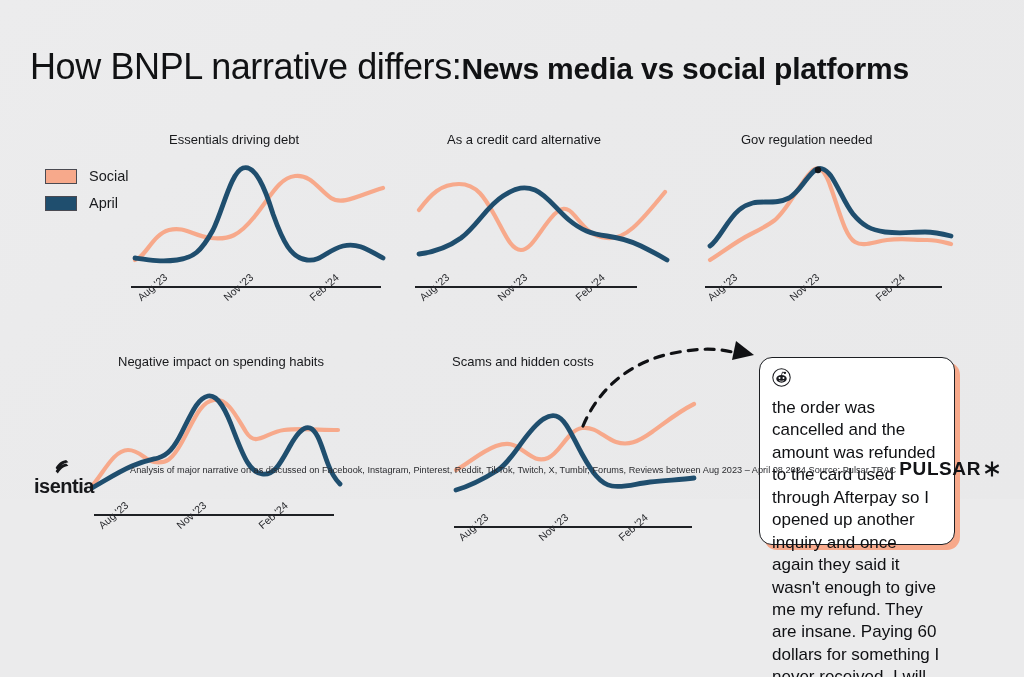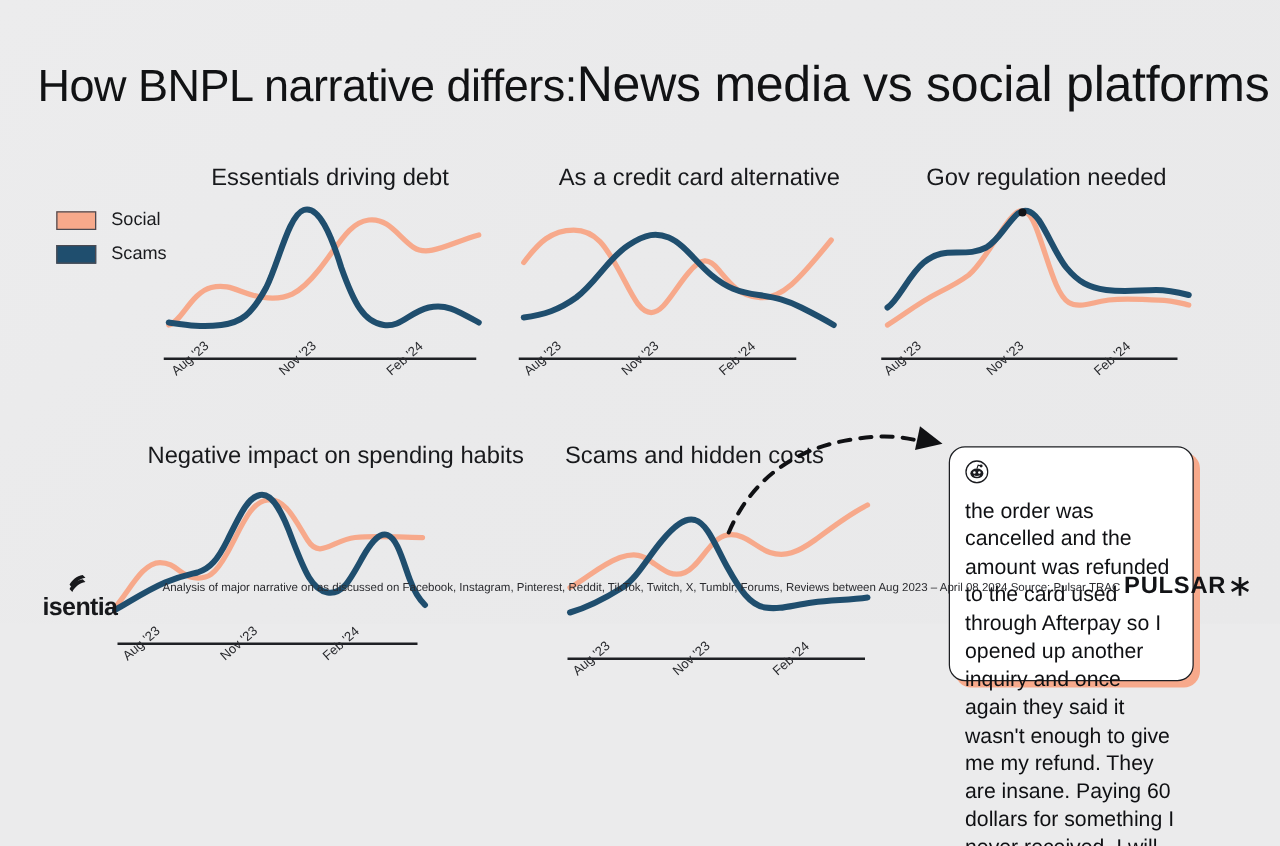--- a/index.html
+++ b/index.html
@@ -22,22 +22,22 @@
     display: flex; align-items: baseline;
     white-space: nowrap;
   }
   .title-main {
     font-size: 36px;
     font-weight: 400;
     color: #111214;
     letter-spacing: -0.4px;
   }
   .title-sub {
-    font-size: 40px;
-    font-weight: 400;
+    font-size: 30px;
+    font-weight: 700;
     color: #111214;
     letter-spacing: -0.2px;
     text-align: right;
   }
 
   
   .legend {
     position: absolute;
     left: 45px; top: 168px;
   }
@@ -53,21 +53,21 @@
   .legend-label {
     font-size: 14.5px;
     color: #1a1b1e;
   }
 
   
   .panel { position: absolute; }
   .panel-title {
     position: absolute;
     top: 0; left: 0;
-    font-size: 19px;
+    font-size: 13px;
     color: #18191c;
     white-space: nowrap;
   }
   .plot {
     position: absolute;
     top: 22px; left: 0;
   }
   .axis-line {
     position: absolute;
     height: 1.6px;
@@ -153,21 +153,21 @@
     <span class="title-sub">News media vs social platforms</span>
   </div>
 
   <div class="legend">
     <div class="legend-row">
       <span class="legend-swatch" style="background:#f7a98b"></span>
       <span class="legend-label">Social</span>
     </div>
     <div class="legend-row">
       <span class="legend-swatch" style="background:#1f4e6e"></span>
-      <span class="legend-label">Scams</span>
+      <span class="legend-label">April</span>
     </div>
   </div>
 
   <div class="panel" style="left:131px; top:132px; width:256px; height:190px;">
     <div class="panel-title" style="left:38px;">Essentials driving debt</div>
     <svg class="plot" width="256" height="126" viewBox="0 0 256 126">
       <path fill="none" stroke="#f7a98b" stroke-width="4.2" stroke-linecap="round" stroke-linejoin="round" d="M4,106 C14,104 22,80 38,76 C54,72 62,82 80,84 C98,86 108,82 124,62 C140,42 148,24 164,22 C180,20 188,36 200,44 C212,52 230,40 252,34"></path>
       <path fill="none" stroke="#1f4e6e" stroke-width="4.8" stroke-linecap="round" stroke-linejoin="round" d="M4,104 C18,106 30,108 46,106 C62,104 70,98 82,76 C92,56 100,18 112,14 C124,10 134,34 142,60 C152,88 160,104 176,106 C190,108 196,96 212,92 C226,89 234,94 252,104"></path>
     </svg>
     <div class="axis-line" style="left:0px; top:154px; width:250px;"></div>

